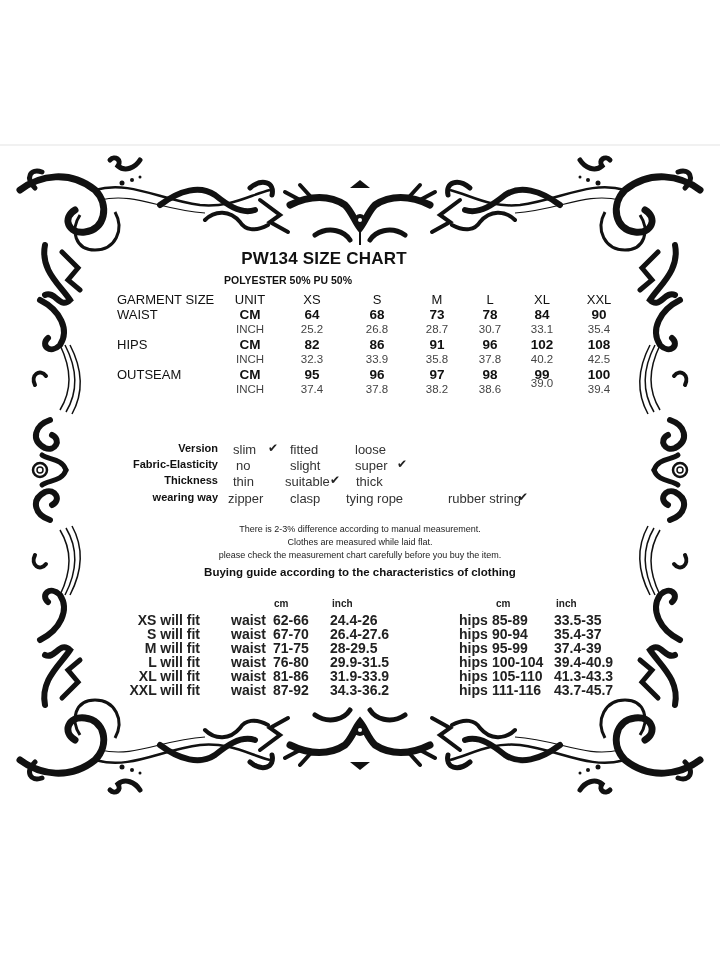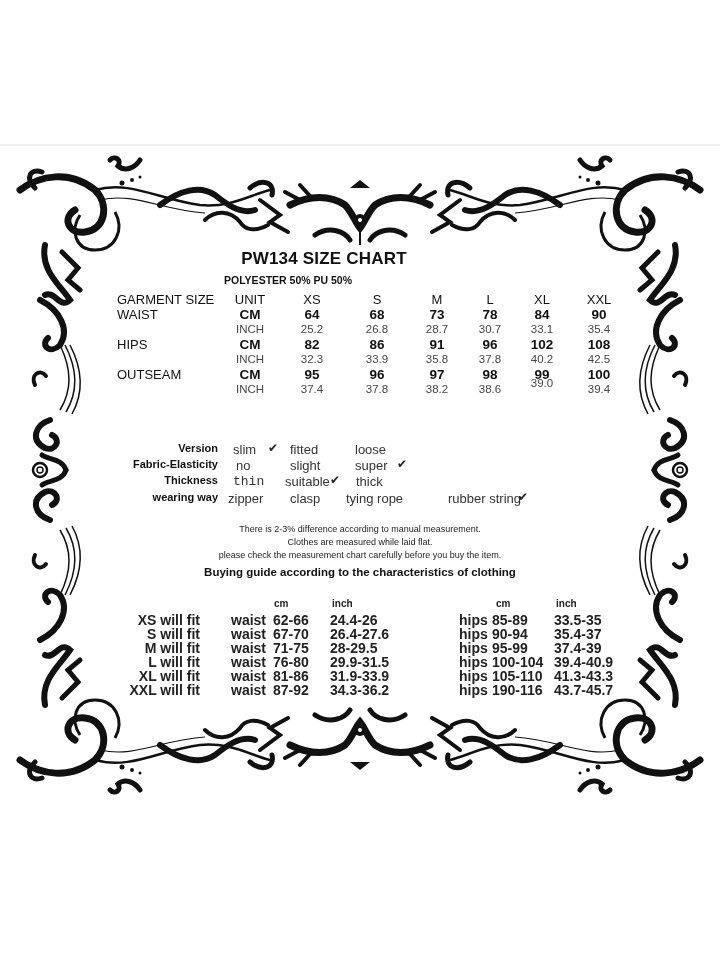--- a/index.html
+++ b/index.html
@@ -174,21 +174,21 @@
   <div class="abs attr-opt" style="left:290px;top:442px;">fitted</div>
   <div class="abs attr-opt" style="left:355px;top:442px;">loose</div>
 
   <div class="abs attr-label" style="left:68px;top:458px;">Fabric-Elasticity</div>
   <div class="abs attr-opt" style="left:236px;top:458px;">no</div>
   <div class="abs attr-opt" style="left:290px;top:458px;">slight</div>
   <div class="abs attr-opt" style="left:355px;top:458px;">super</div>
   <div class="abs check" style="left:397px;top:457px;">✔</div>
 
   <div class="abs attr-label" style="left:68px;top:474px;">Thickness</div>
-  <div class="abs attr-opt" style="left:233px;top:474px;font-family:Liberation Mono, monospace;">thin</div>
+  <div class="abs attr-opt" style="left:233px;top:474px;">thin</div>
   <div class="abs attr-opt" style="left:285px;top:474px;">suitable</div>
   <div class="abs check" style="left:330px;top:473px;">✔</div>
   <div class="abs attr-opt" style="left:356px;top:474px;">thick</div>
 
   <div class="abs attr-label" style="left:68px;top:491px;">wearing way</div>
   <div class="abs attr-opt" style="left:228px;top:491px;">zipper</div>
   <div class="abs attr-opt" style="left:290px;top:491px;">clasp</div>
   <div class="abs attr-opt" style="left:346px;top:491px;">tying rope</div>
   <div class="abs attr-opt" style="left:448px;top:491px;">rubber string</div>
   <div class="abs check" style="left:518px;top:490px;">✔</div>
@@ -244,15 +244,15 @@
   <div class="abs g" style="left:330px;top:668px;">31.9-33.9</div>
   <div class="abs g" style="left:459px;top:668px;">hips</div>
   <div class="abs g" style="left:492px;top:668px;">105-110</div>
   <div class="abs g" style="left:554px;top:668px;">41.3-43.3</div>
 
   <div class="abs g fit" style="left:80px;top:682px;">XXL will fit</div>
   <div class="abs g" style="left:231px;top:682px;">waist</div>
   <div class="abs g" style="left:273px;top:682px;">87-92</div>
   <div class="abs g" style="left:330px;top:682px;">34.3-36.2</div>
   <div class="abs g" style="left:459px;top:682px;">hips</div>
-  <div class="abs g" style="left:492px;top:682px;">190-116</div>
+  <div class="abs g" style="left:492px;top:682px;">111-116</div>
   <div class="abs g" style="left:554px;top:682px;">43.7-45.7</div>
 </div>
 
 </body></html>

